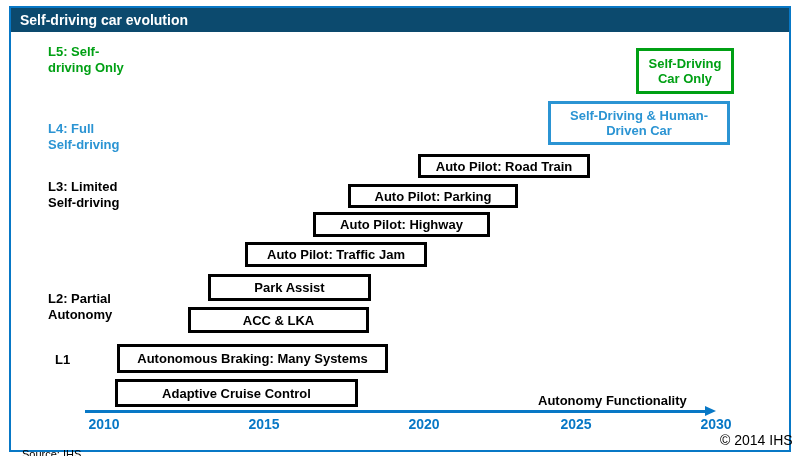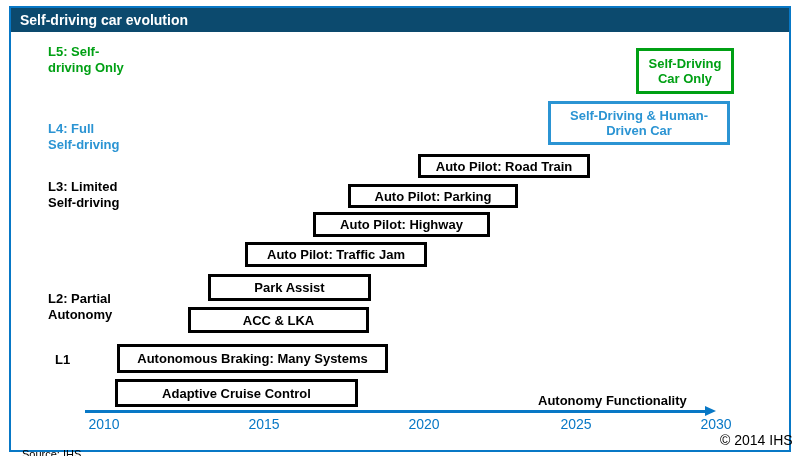--- a/index.html
+++ b/index.html
@@ -104,21 +104,21 @@
     font-weight: bold;
     color: #000000;
     white-space: nowrap;
   }
   .tick {
     position: absolute;
     top: 416px;
     width: 60px;
     text-align: center;
     font-size: 14px;
-    font-weight: normal;
+    font-weight: bold;
     color: #0878c6;
   }
   .src {
     position: absolute;
     left: 22px;
     top: 448px;
     font-size: 11px;
     font-weight: normal;
     color: #000000;
   }

